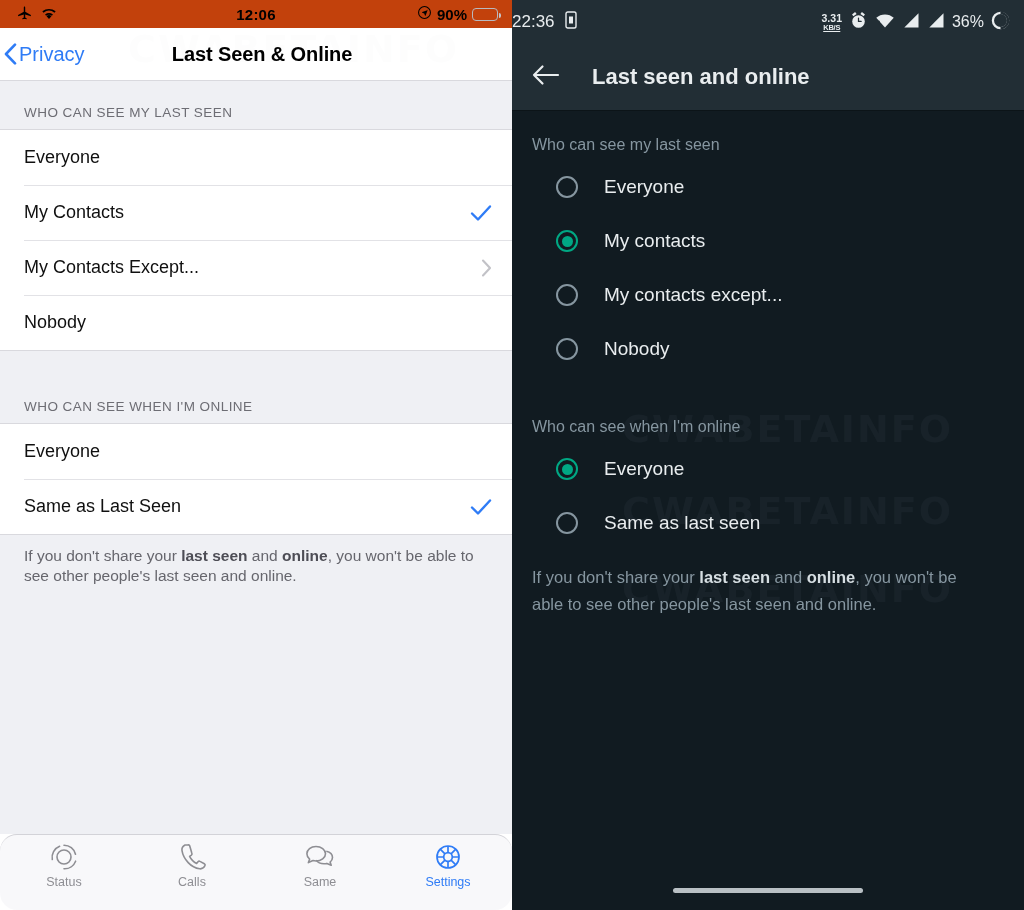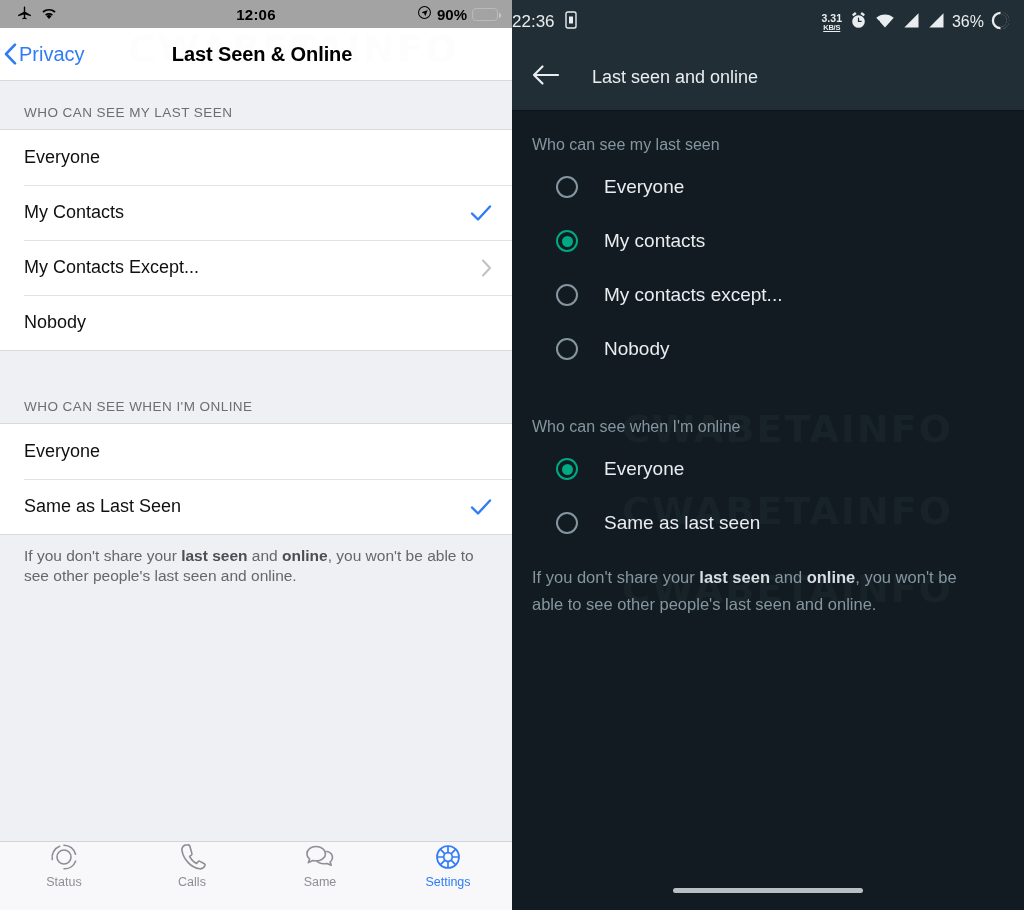--- a/index.html
+++ b/index.html
@@ -39,21 +39,21 @@
     overflow: hidden;
   }
   .ios-statusbar {
     position: relative; z-index: 10;
     height: 28px;
     display: flex; align-items: center;
     padding: 0 14px 0 16px;
     color: #000;
     font-size: 14.5px;
     font-weight: 600;
-    background: #a3a3a3;
+    background: #c2410c;
     text-align: center;
   }
   .sb-left { display: flex; align-items: center; gap: 7px; }
   .sb-center {
     position: absolute; left: 0; right: 0; top: 0; bottom: 0;
     display: flex; align-items: center; justify-content: center;
     font-size: 15px; font-weight: 600; letter-spacing: .2px;
   }
   .sb-right { margin-left: auto; display: flex; align-items: center; gap: 5px; z-index: 2;}
   .batt-shell {
@@ -140,20 +140,22 @@
   .ios-footer b { color: #4d4d55; font-weight: 700; }
 
   .ios-col { display: flex; flex-direction: column; height: 910px; }
 
   .ios-tabbar {
     position: relative; z-index: 10;
     height: 68px;
     background: rgba(248,248,250,0.94);
     border-top: 1px solid #d3d3d8;
     display: flex; align-items: flex-start;
+    padding-top: 7px;
+    border-radius: 17px;
   }
   .tab {
     flex: 1;
     display: flex; flex-direction: column; align-items: center; gap: 3px;
     color: #8e8e93; font-size: 12.5px;
   }
   .tab.active { color: #2f7cf6; }
   .tab .ticon { height: 30px; display: flex; align-items: center; }
 
   
@@ -189,22 +191,22 @@
 
   .and-appbar {
     position: relative; z-index: 10;
     height: 66px;
     background: #222e35;
     display: flex; align-items: center;
     padding-left: 20px;
     box-shadow: 0 1px 0 rgba(0,0,0,0.25);
   }
   .and-title {
-    font-size: 18px; color: #e9edef;
-    margin-left: 32px; font-weight: 400;
+    font-size: 22px; color: #e9edef;
+    margin-left: 32px; font-weight: 700;
   }
   .and-sec {
     color: #8696a0;
     font-size: 16px;
     padding: 26px 0 6px 20px;
   }
   .and-row {
     height: 54px;
     display: flex; align-items: center;
     padding-left: 44px;

